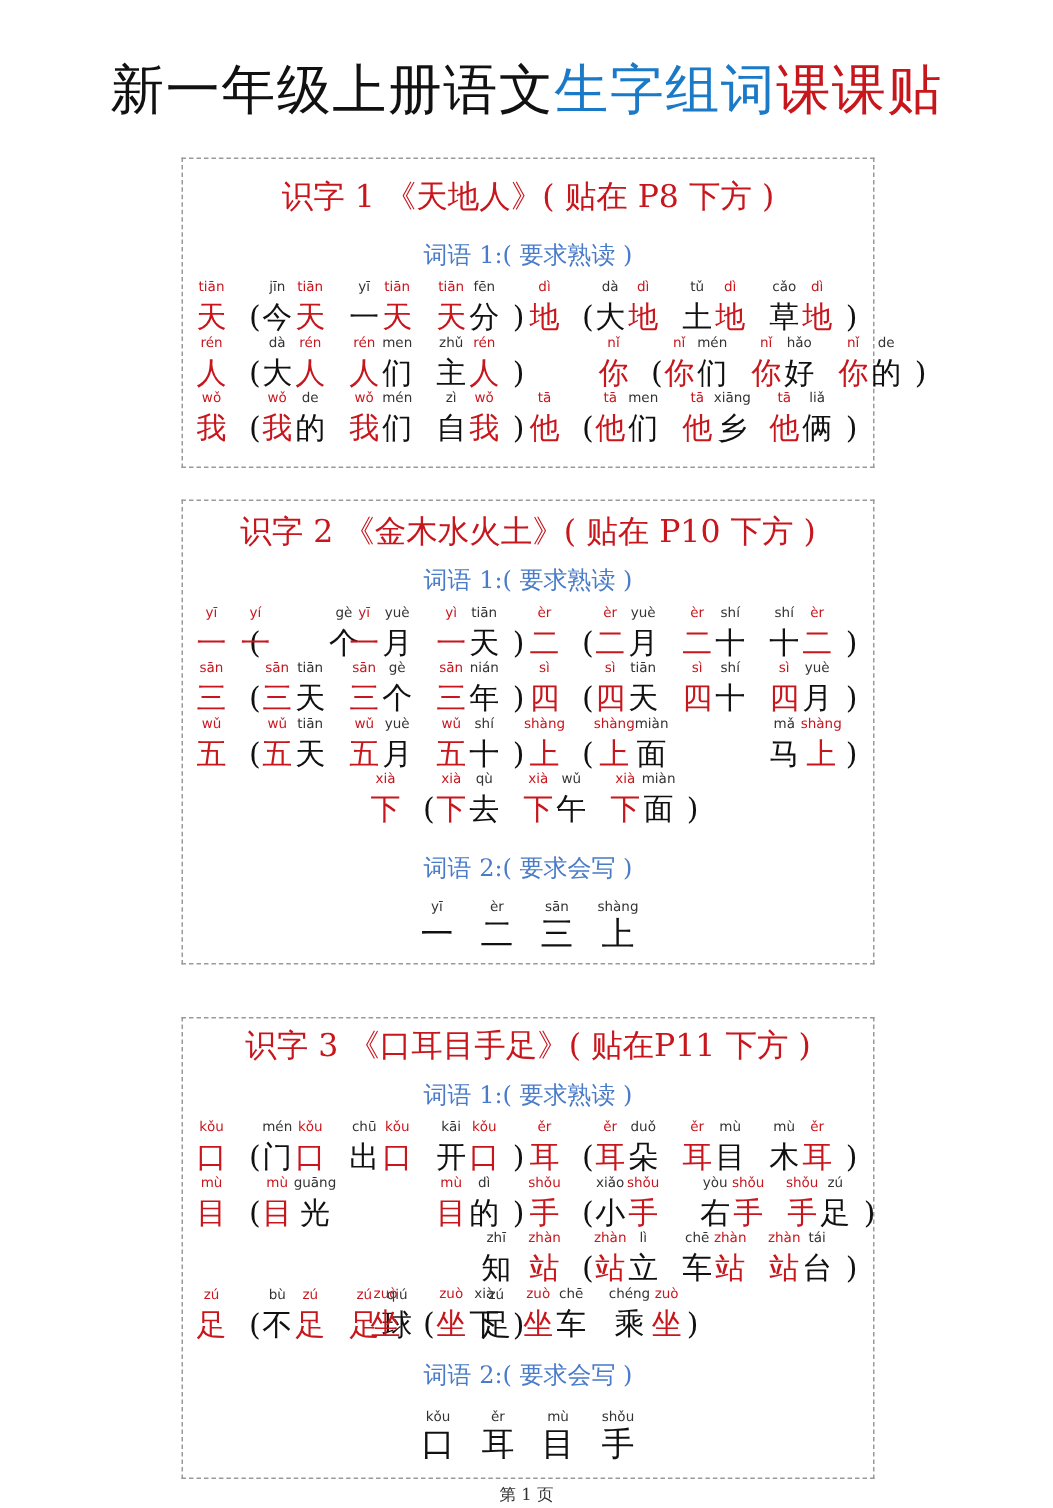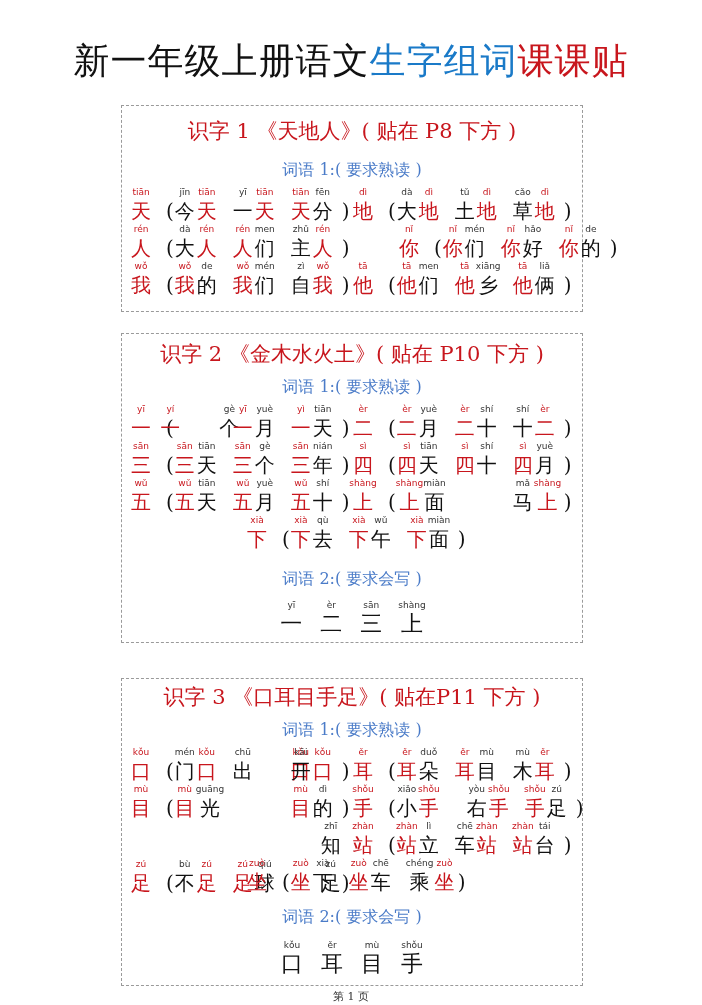--- a/index.html
+++ b/index.html
@@ -662,21 +662,21 @@
         <div class="word" style="width: 52px; justify-content: flex-start;">
           <div class="cell" style="min-width: 22px;">
             <div class="py">mén</div>
             <div class="hz">门</div>
           </div>
           <div class="cell" style="min-width: 22px;">
             <div class="py red">kǒu</div>
             <div class="hz red">口</div>
           </div>
         </div>
-        <div class="word" style="width: 52px; justify-content: flex-start; margin-left: 6px; gap: 36px;">
+        <div class="word" style="width: 52px; justify-content: flex-start; margin-left: 6px;">
           <div class="cell" style="min-width: 22px;">
             <div class="py">chū</div>
             <div class="hz">出</div>
           </div>
           <div class="cell" style="min-width: 22px;">
             <div class="py red">kǒu</div>
             <div class="hz red">口</div>
           </div>
         </div>
         <div class="word" style="width: 52px; justify-content: flex-start; margin-left: 6px;">

